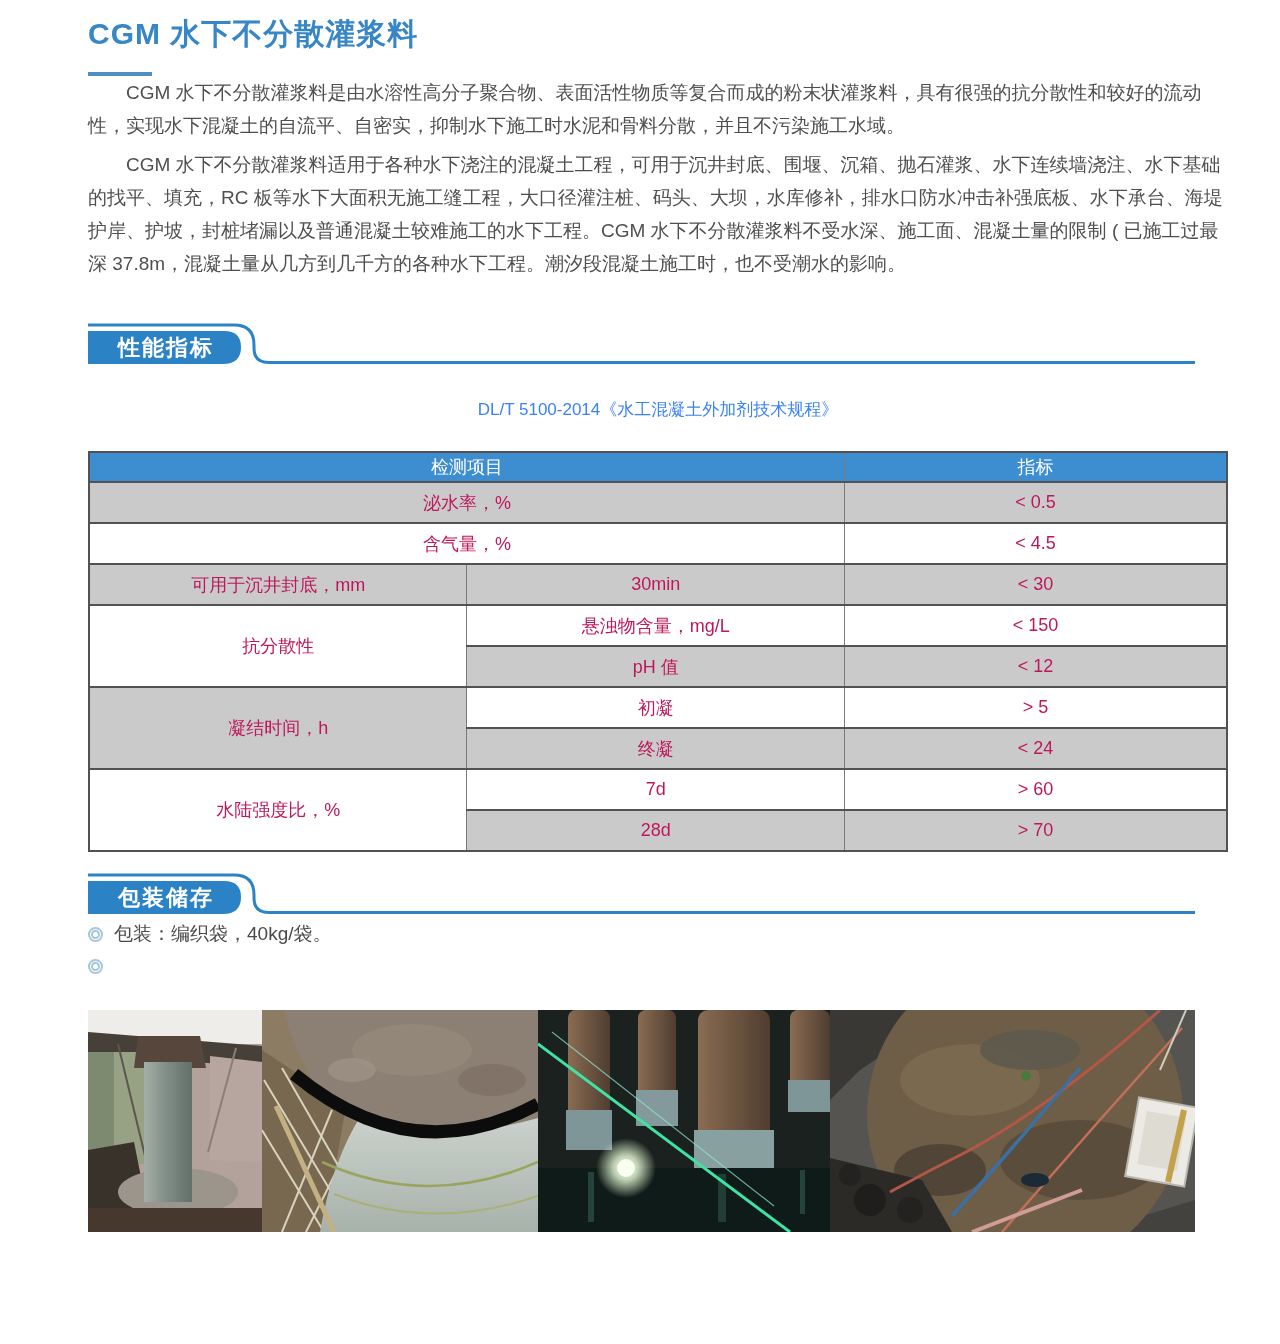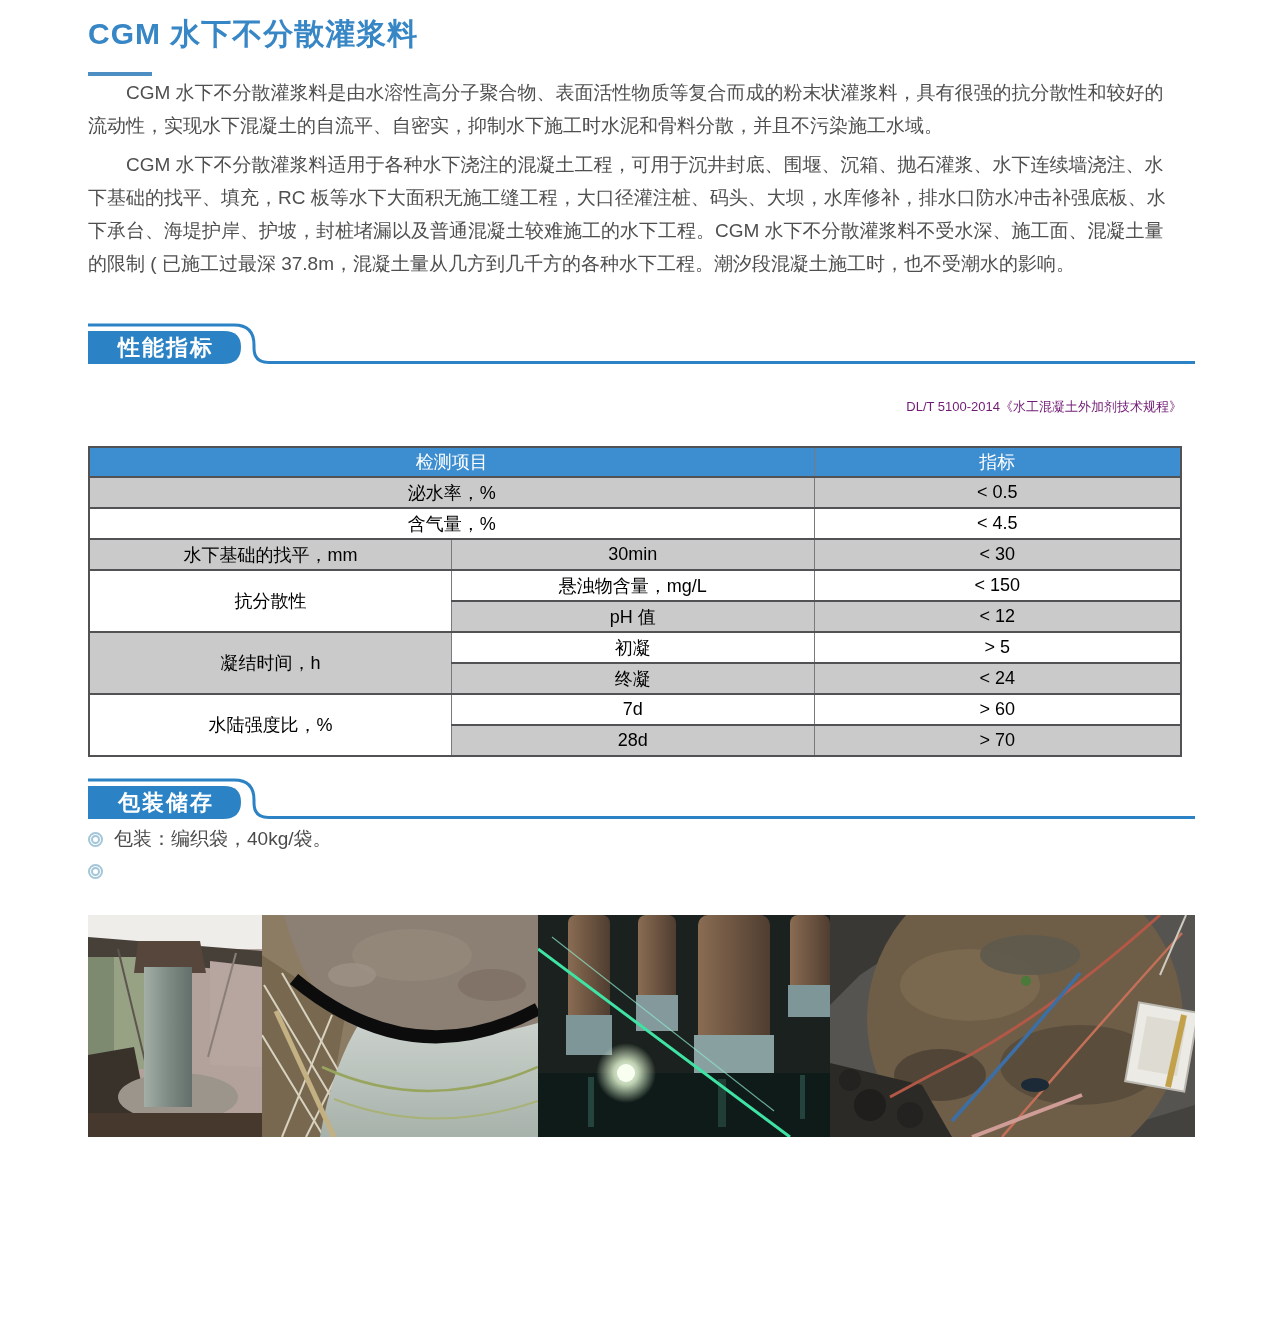--- a/index.html
+++ b/index.html
@@ -2,21 +2,21 @@
 <html><head>
 <meta charset="utf-8">
 <style>
   * { box-sizing: border-box; }
   html, body { margin: 0; padding: 0; background: #ffffff; }
   body {
     width: 1280px;
     font-family: "Liberation Sans", "DejaVu Sans", sans-serif;
     color: #4d4d4d;
   }
-  .page { width: 1280px; min-height: 1344px; padding: 16px 98px 40px 88px; }
+  .page { width: 1280px; min-height: 1344px; padding: 16px 52px 40px 88px; }
 
   
   .doc-title {
     font-size: 30px; font-weight: bold; color: #3786c5;
     letter-spacing: 1px; margin: 0; line-height: 36px;
   }
   .title-underline { width: 64px; height: 4px; background: #4d8fc3; margin-top: 20px; }
 
   
   .para {
@@ -29,32 +29,32 @@
   
   .section-header { position: relative; height: 46px; margin-top: 44px; }
   .section-header svg { display: block; }
   .tab-label {
     font-size: 22px; font-weight: bold; fill: #ffffff; letter-spacing: 2px;
   }
   .hdr-perf { margin-top: 42px; }
   .hdr-pack { margin-top: 20px; }
 
   
-  .table-caption { margin-top: 30px; text-align: right; font-size: 13px; color: #701a75; }
+  .table-caption { margin-top: 30px; text-align: center; font-size: 17px; color: #3b82f6; }
 
   
   table.perf {
     width: 100%; border-collapse: collapse; margin-top: 30px;
     table-layout: fixed;
   }
   table.perf th, table.perf td {
     border-top: 2px solid #525254; border-bottom: 2px solid #525254;
     border-left: 1px solid #7a7a7d; border-right: 1px solid #7a7a7d;
-    text-align: center; padding: 0; height: 31px;
-    font-size: 18px; color: #000000; font-weight: normal;
+    text-align: center; padding: 0; height: 41px;
+    font-size: 18px; color: #be185d; font-weight: normal;
   }
   table.perf { border: 2px solid #525254; }
   table.perf th {
     background: #3d8ed1; color: #ffffff; height: 30px; font-size: 18px;
   }
   td.gray { background: #cacaca; }
   td.white { background: #ffffff; }
 
   
   .bullet-list { list-style: none; margin: 4px 0 0 0; padding: 0; }
@@ -112,21 +112,21 @@
     <tbody>
         <tr>
           <td colspan="2" class="gray">泌水率，%</td>
           <td class="gray">&lt; 0.5</td>
         </tr>
         <tr>
           <td colspan="2" class="white">含气量，%</td>
           <td class="white">&lt; 4.5</td>
         </tr>
         <tr>
-          <td class="gray">水下基础的找平，mm</td>
+          <td class="gray">可用于沉井封底，mm</td>
           <td class="gray">30min</td>
           <td class="gray">&lt; 30</td>
         </tr>
         <tr>
           <td rowspan="2" class="white">抗分散性</td>
           <td class="white">悬浊物含量，mg/L</td>
           <td class="white">&lt; 150</td>
         </tr>
         <tr>
           <td class="gray">pH 值</td>

